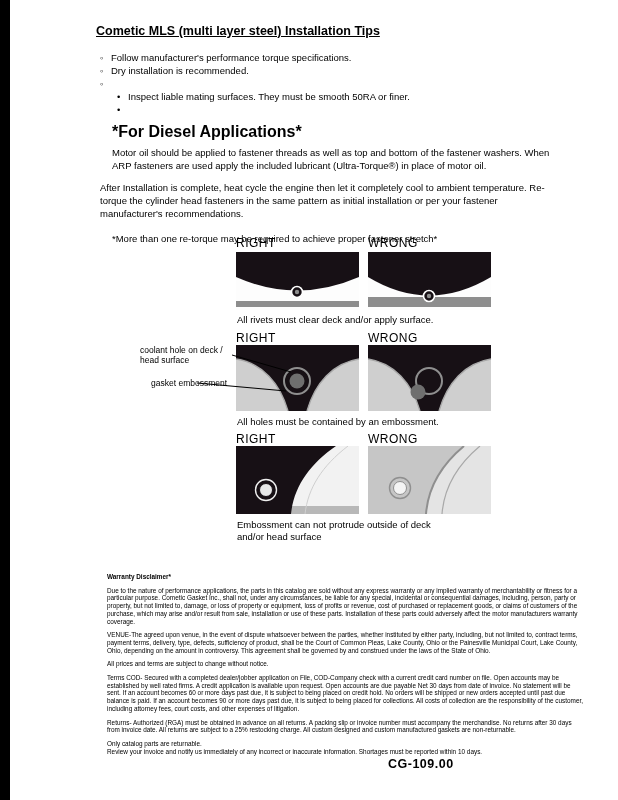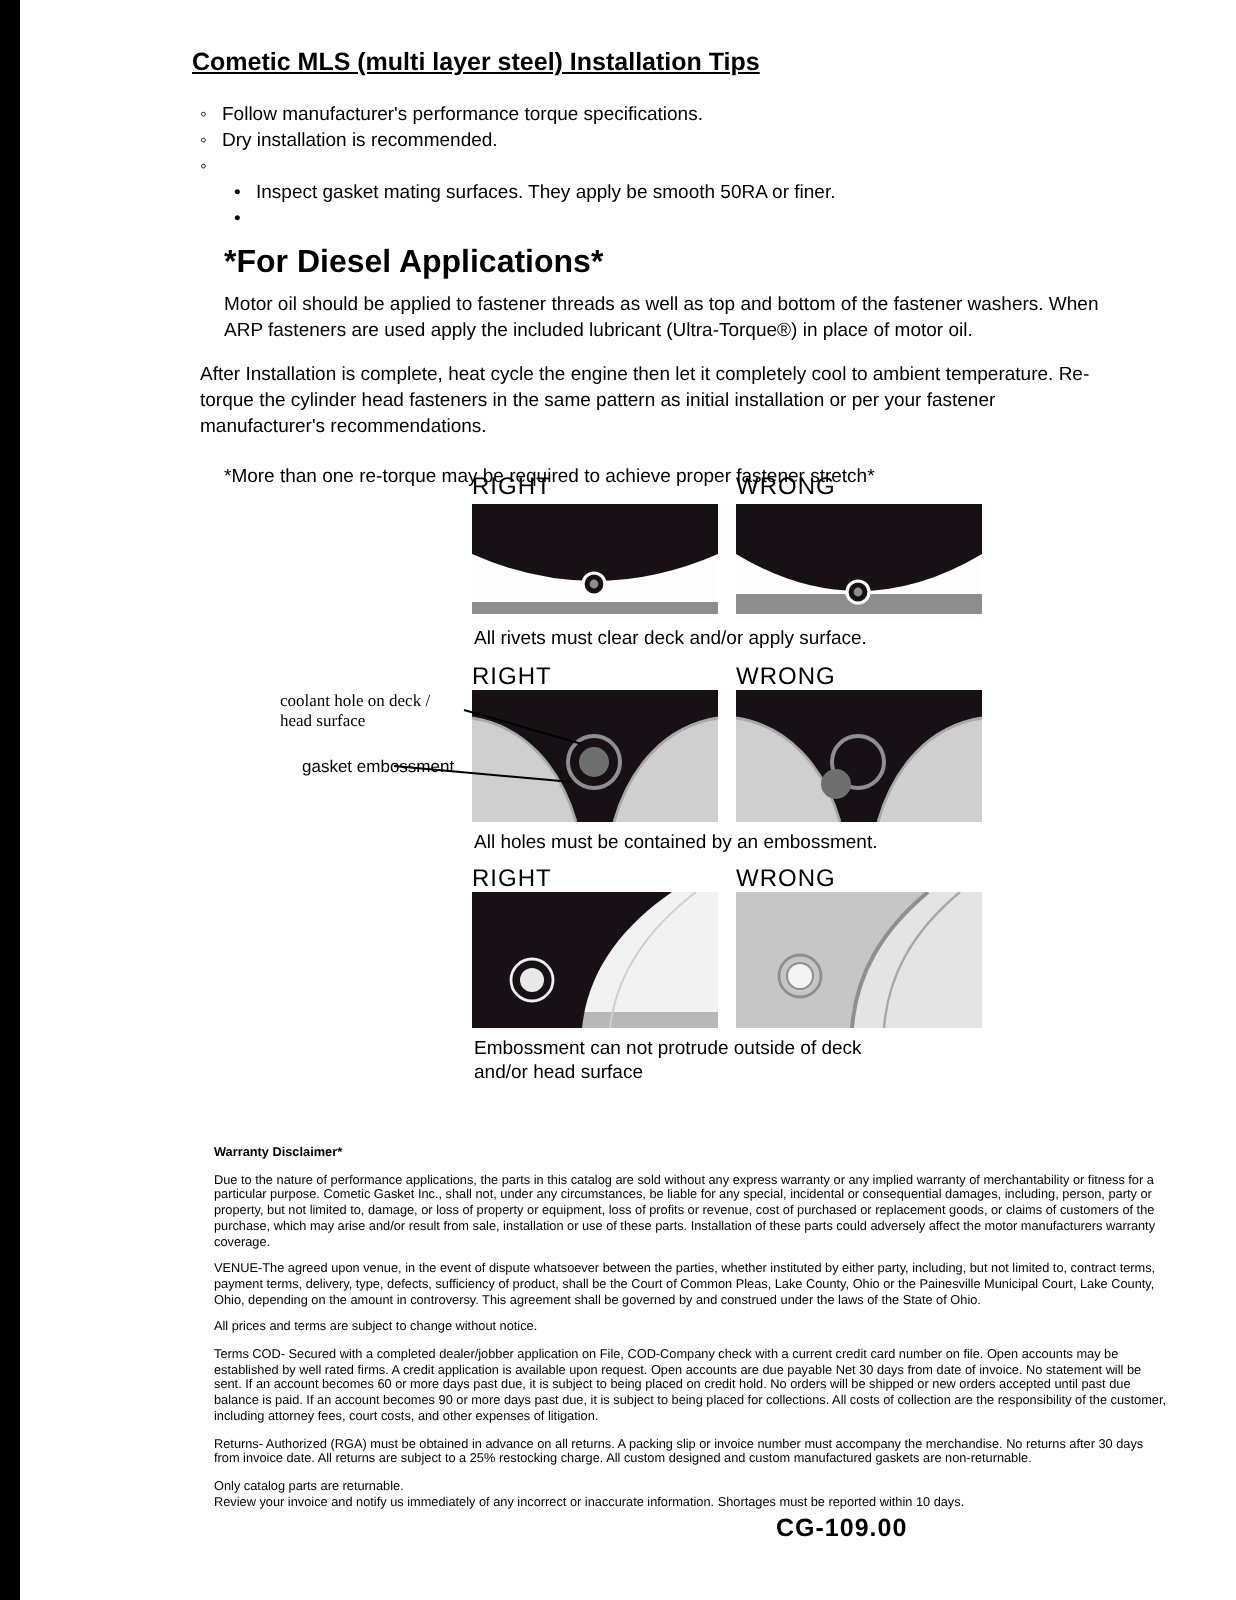--- a/index.html
+++ b/index.html
@@ -37,21 +37,21 @@
   .img svg { display: block; }
   .img.l { left: 236px; } .img.r { left: 368px; }
   .img.row1 { top: 252px; } .img.row2 { top: 345px; } .img.row3 { top: 446px; }
 
   .caption { position: absolute; font-size: 9.5px; line-height: 12px; }
   .cap1 { left: 237px; top: 314px; width: 300px; }
   .cap2 { left: 237px; top: 416px; width: 300px; }
   .cap3 { left: 237px; top: 519px; width: 215px; }
 
   .dlabel { position: absolute; font-size: 8.5px; line-height: 10px; }
-  .lbl-coolant { left: 140px; top: 345px; width: 92px; font-family: Liberation Serif, serif; }
+  .lbl-coolant { left: 140px; top: 345px; width: 92px; }
   .lbl-emboss  { left: 119px; top: 378px; width: 100px; white-space: nowrap; padding-left: 32px; }
 
   .arrows { position: absolute; left: 0; top: 0; pointer-events: none; }
 
   .warranty { position: absolute; left: 107px; top: 573px; width: 477px; font-size: 6.4px; line-height: 7.7px; }
   .warranty .w-head { font-weight: bold; margin: 0 0 6px 0; }
   .warranty p { margin: 0 0 6px 0; }
   .warranty p.tight { margin-bottom: 0; }
 
   .footer { position: absolute; left: 388px; top: 757px; font-size: 12.5px; letter-spacing: 0.5px; font-weight: bold; }
@@ -70,21 +70,21 @@
   </div>
   <div class="tip-row">
     <span class="b">◦</span>
     <span>Dry installation is recommended.</span>
   </div>
   <div class="tip-row">
     <span class="b">◦</span>
   </div>
   <div class="tip-row tip-sub">
     <span class="b">•</span>
-    <span>Inspect gasket mating surfaces.  They apply be smooth 50RA or finer.</span>
+    <span>Inspect liable mating surfaces.  They must be smooth 50RA or finer.</span>
   </div>
   <div class="tip-row tip-sub">
     <span class="b">•</span>
   </div>
 </div>
 
 <div class="diesel-heading">*For Diesel Applications*</div>
 <div class="diesel-p1">Motor oil should be applied to fastener threads as well as top and bottom of the fastener washers. When ARP fasteners are used apply the included lubricant (Ultra-Torque®) in place of motor oil.</div>
 <div class="diesel-p2">After Installation is complete, heat cycle the engine then let it completely cool to ambient temperature. Re-torque the cylinder head fasteners in the same pattern as initial installation or per your fastener manufacturer's recommendations.</div>
 <div class="diesel-note">*More than one re-torque may be required to achieve proper fastener stretch*</div>

